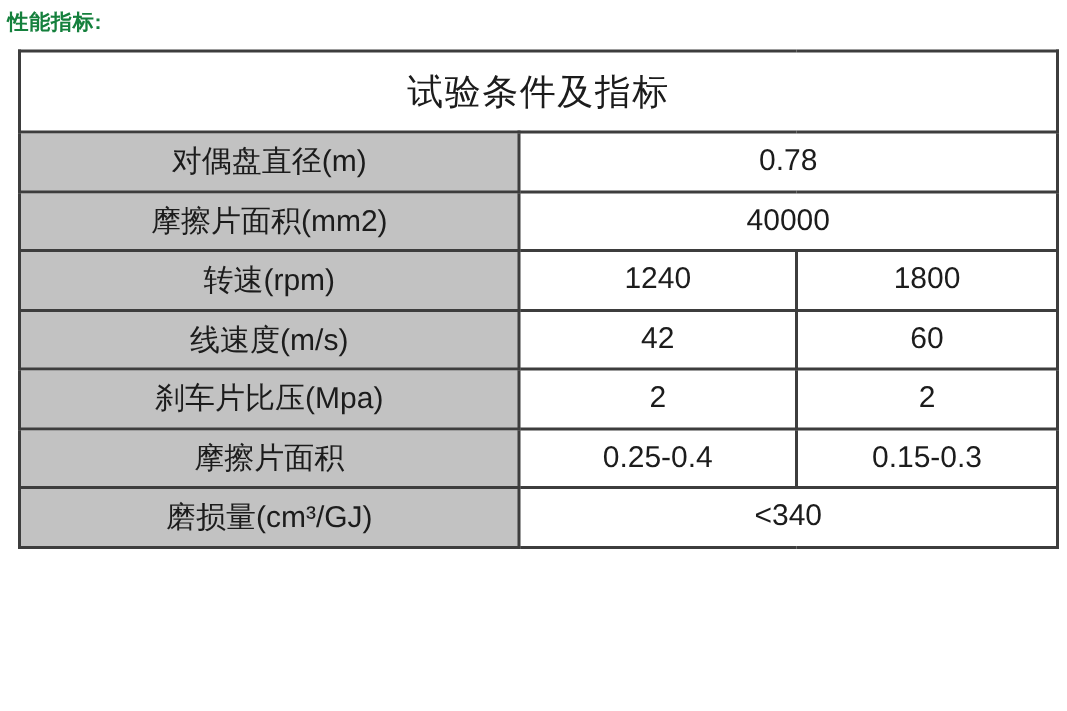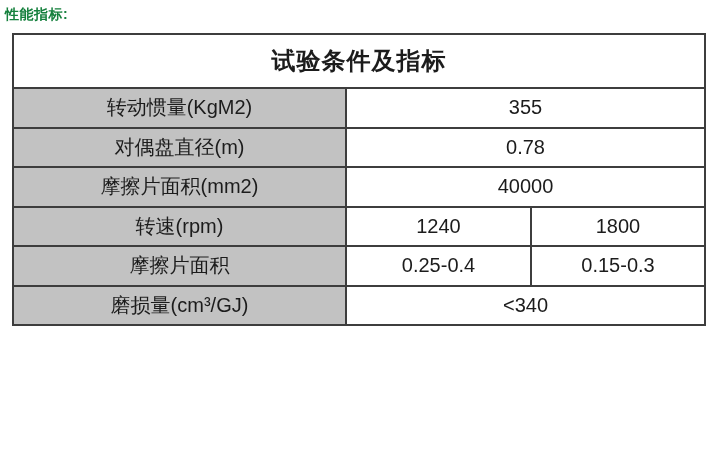--- a/index.html
+++ b/index.html
@@ -41,21 +41,21 @@
     text-align: center;
     vertical-align: middle;
     color: var(--text-color, #1c1c1c);
     padding: 0;
     overflow: hidden;
     white-space: nowrap;
   }
   .spec-table th.header-cell {
     height: 52px;
     font-size: 24px;
-    font-weight: bold;
+    font-weight: normal;
     background: var(--value-bg, #ffffff);
     letter-spacing: 1px;
   }
   .spec-table td {
     height: 37.5px;
     font-size: 20px;
     background: var(--value-bg, #ffffff);
   }
   .spec-table td.label-cell {
     background: var(--label-bg, #c2c2c2);
@@ -70,35 +70,41 @@
   <colgroup>
     <col class="c-label">
       <col class="c-v1">
       <col class="c-v2">
   </colgroup>
   <tbody>
     <tr>
       <th class="header-cell" colspan="3">试验条件及指标</th>
     </tr>
     <tr>
-      <td class="label-cell">转动惯量(KgM2)</td>
-      <td colspan="2">355</td>
-    </tr>
-    <tr>
       <td class="label-cell">对偶盘直径(m)</td>
       <td colspan="2">0.78</td>
     </tr>
     <tr>
       <td class="label-cell">摩擦片面积(mm2)</td>
       <td colspan="2">40000</td>
     </tr>
     <tr>
       <td class="label-cell">转速(rpm)</td>
       <td>1240</td>
       <td>1800</td>
+    </tr>
+    <tr>
+      <td class="label-cell">线速度(m/s)</td>
+      <td>42</td>
+      <td>60</td>
+    </tr>
+    <tr>
+      <td class="label-cell">刹车片比压(Mpa)</td>
+      <td>2</td>
+      <td>2</td>
     </tr>
     <tr>
       <td class="label-cell">摩擦片面积</td>
       <td>0.25-0.4</td>
       <td>0.15-0.3</td>
     </tr>
     <tr>
       <td class="label-cell">磨损量(cm³/GJ)</td>
       <td colspan="2">&lt;340</td>
     </tr>

